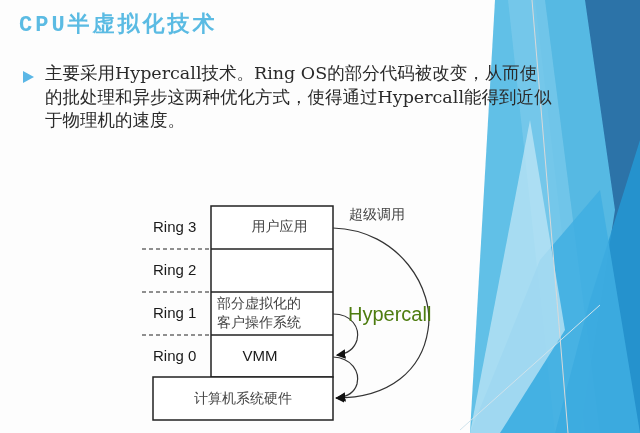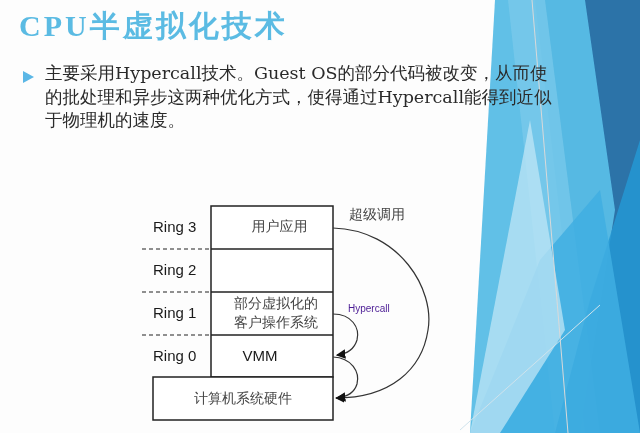--- a/index.html
+++ b/index.html
@@ -1,30 +1,30 @@
 <!DOCTYPE html>
 <html><head>
 <meta charset="utf-8">
 <style>
   html, body { margin:0; padding:0; }
   body { width:640px; height:433px; overflow:hidden; background:#ffffff; position:relative;
          font-family: "DejaVu Sans", "Liberation Sans", sans-serif; }
   .slide { position:absolute; left:0; top:0; width:640px; height:433px; background:#fdfdfd; overflow:hidden; }
   .deco { position:absolute; left:0; top:0; width:640px; height:433px; }
-  .title { position:absolute; left:19px; top:6px; font-size:30px; font-weight:bold; color:#5bbbe3;
-           letter-spacing:3px; font-family: Liberation Serif, serif; line-height:40px; white-space:nowrap; }
+  .title { position:absolute; left:19px; top:6px; font-size:22px; font-weight:bold; color:#5bbbe3;
+           letter-spacing:3px; font-family: Liberation Mono, monospace; line-height:40px; white-space:nowrap; }
   .bullet-icon { position:absolute; left:23px; top:71px; width:0; height:0;
                  border-top:6px solid transparent; border-bottom:6px solid transparent; border-left:11px solid #5bb7e6; }
   .body-text { position:absolute; left:45px; top:62px; width:560px; font-size:17.5px; line-height:23.5px;
                color:#2a2a2a; font-family: "DejaVu Serif", serif; }
   .diagram { position:absolute; left:0; top:0; width:640px; height:433px; }
   .ring-label { position:absolute; font-family:"Liberation Sans", sans-serif; font-size:15px; color:#1a1a1a; }
   .cell-text { position:absolute; font-family:"DejaVu Sans", sans-serif; font-size:14px; color:#444; text-align:center; }
   .anno { position:absolute; font-family:"DejaVu Sans", sans-serif; font-size:14px; color:#444; }
-  .anno-latin { position:absolute; font-family:"Liberation Sans", sans-serif; font-size:10px; color:#4c1d95; }
+  .anno-latin { position:absolute; font-family:"Liberation Sans", sans-serif; font-size:20px; color:#4d7c0f; }
 </style>
 </head>
 <body>
 
 <div class="slide">
 
   <svg class="deco" viewBox="0 0 640 433" width="640" height="433">
     <polygon points="535,0 640,0 640,433 585,433" fill="#2c73a8"></polygon>
     <polygon points="495,0 585,0 615,210 580,433 470,433" fill="#59bde6" opacity="0.95"></polygon>
     <polygon points="508,0 545,0 600,433 555,433" fill="#7ccbeb" opacity="0.7"></polygon>
@@ -33,21 +33,21 @@
     <polygon points="530,120 565,330 500,433 470,433" fill="#bfe5f5" opacity="0.75"></polygon>
     <line x1="532" y1="0" x2="568" y2="433" stroke="#d9d9d9" stroke-width="1"></line>
     <line x1="460" y1="430" x2="600" y2="305" stroke="#cfe3ec" stroke-width="1"></line>
   </svg>
 
   <div class="title">CPU半虚拟化技术</div>
 
   <div class="bullet-icon"></div>
 
   <div class="body-text">
-    <div>主要采用Hypercall技术。Guest OS的部分代码被改变，从而使</div>
+    <div>主要采用Hypercall技术。Ring OS的部分代码被改变，从而使</div>
     <div>的批处理和异步这两种优化方式，使得通过Hypercall能得到近似</div>
     <div>于物理机的速度。</div>
   </div>
 
   <div class="diagram">
     <svg width="640" height="433" viewBox="0 0 640 433" style="position:absolute;left:0;top:0;">
       <defs>
         <marker id="arrowhead" markerWidth="8" markerHeight="8" refX="7" refY="4" orient="auto">
           <path d="M0,0 L8,4 L0,8 z" fill="#111"></path>
         </marker>
@@ -70,21 +70,21 @@
 
       <path d="M333,357 C352,358 360,372 357,384 C354,394 346,397 337,398" fill="none" stroke="#333" stroke-width="1.2" marker-end="url(#arrowhead)"></path>
     </svg>
 
     <div class="ring-label" style="left:153px;top:218px;">Ring 3</div>
     <div class="ring-label" style="left:153px;top:261px;">Ring 2</div>
     <div class="ring-label" style="left:153px;top:304px;">Ring 1</div>
     <div class="ring-label" style="left:153px;top:347px;">Ring 0</div>
 
     <div class="cell-text" style="left:211px;top:218px;width:137px;">用户应用</div>
-    <div class="cell-text" style="left:211px;top:294px;width:96px;line-height:19px;padding-left:17px;">
+    <div class="cell-text" style="left:211px;top:294px;width:96px;line-height:19px;">
       <div>部分虚拟化的</div>
       <div>客户操作系统</div>
     </div>
     <div class="cell-text" style="left:211px;top:347px;width:98px;font-family:'Liberation Sans',sans-serif;font-size:15px;color:#1a1a1a;">VMM</div>
     <div class="cell-text" style="left:153px;top:390px;width:180px;">计算机系统硬件</div>
 
     <div class="anno" style="left:349px;top:206px;">超级调用</div>
     <div class="anno-latin" style="left:348px;top:303px;">Hypercall</div>
   </div>
 </div>

